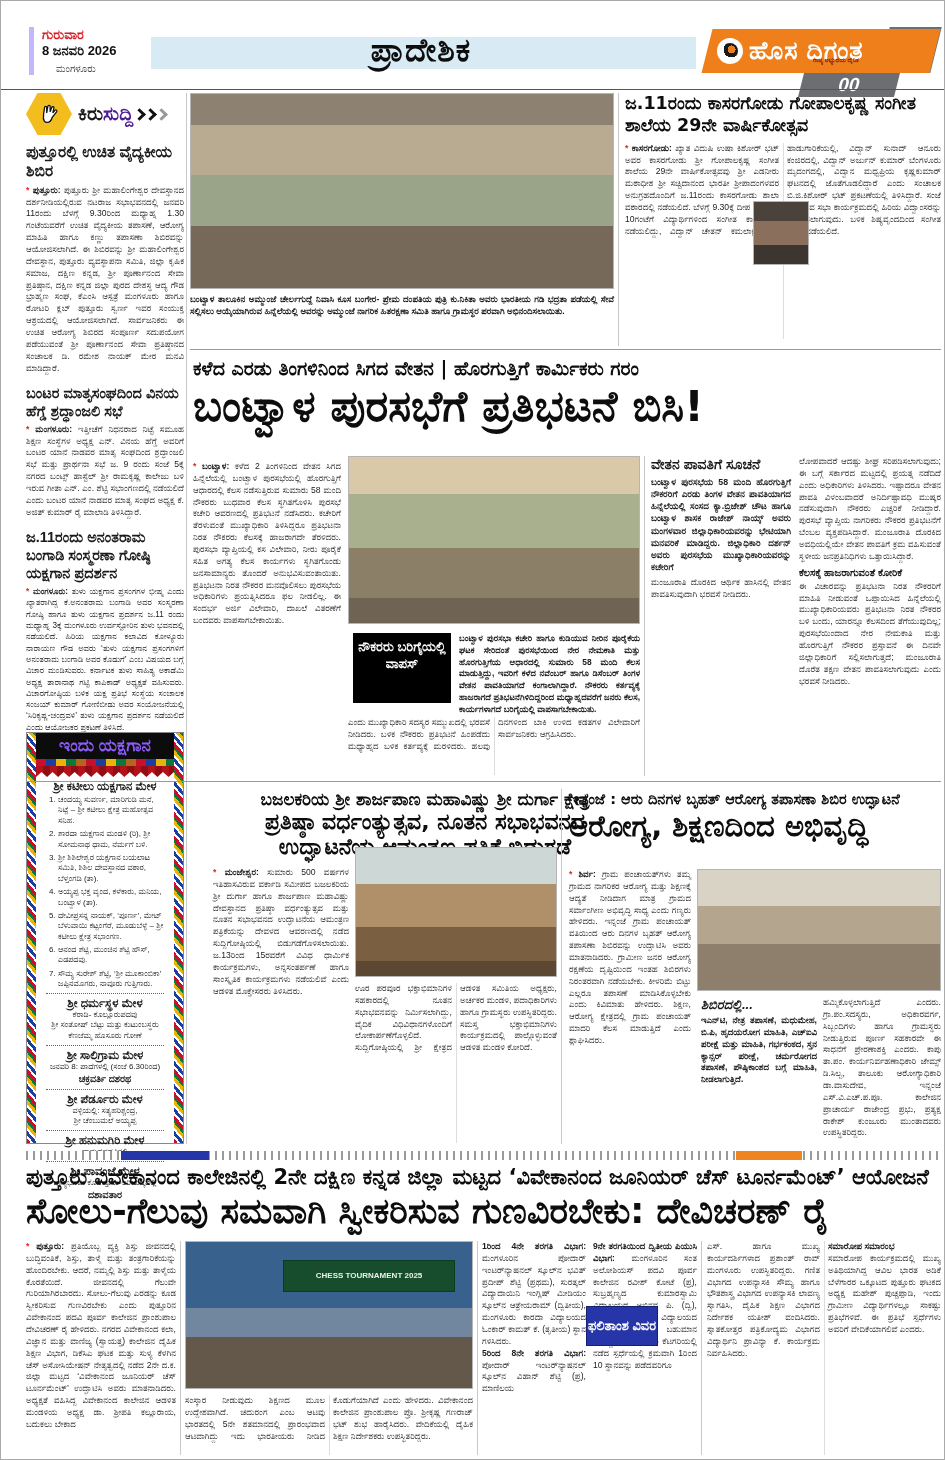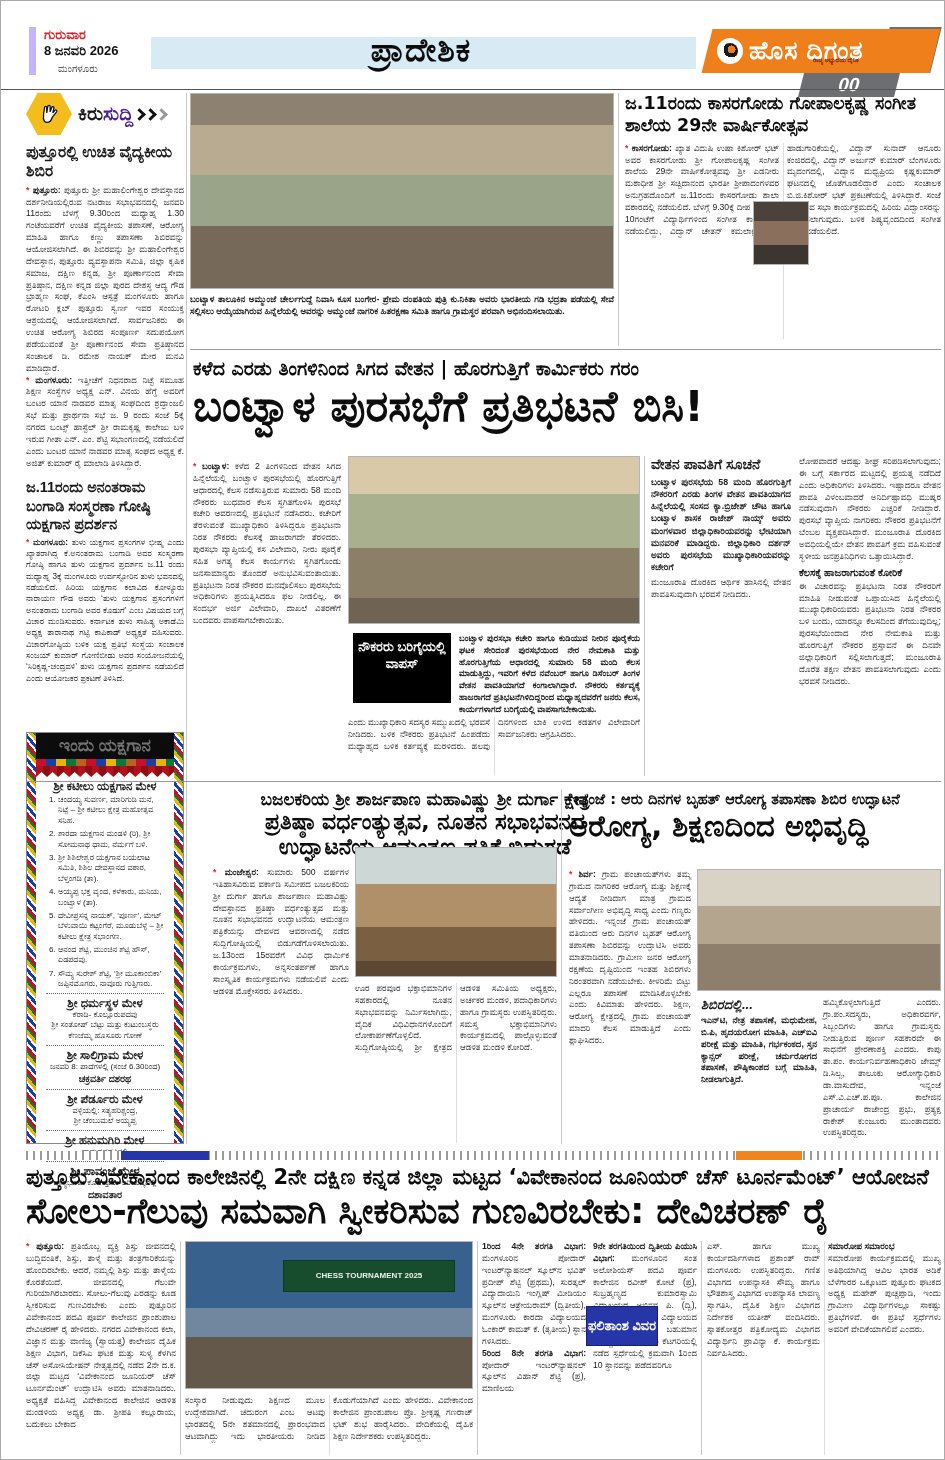--- a/index.html
+++ b/index.html
@@ -10,21 +10,21 @@
   .abs { position:absolute; }
   .rule-h { position:absolute; background:#9a9a9a; height:1px; }
   .rule-v { position:absolute; background:#c9c9c9; width:1px; }
   .body-txt { font-size:8.6px; line-height:1.38; text-align:justify; color:#1c1c1c; }
   .cols2 { column-count:2; column-gap:8px; column-rule:1px solid #ddd; }
   .dl { font-weight:bold; }
   .dl::before { content:"* "; color:#e02424; font-weight:bold; }
   .photo { border:1px solid #b5b5b5; }
   .headline { font-weight:bold; color:#0d0d0d; font-family:"DejaVu Sans","Liberation Sans",sans-serif; }
   
-  #dateblock { left:28px; top:26px; width:130px; border-left:7px solid #c4b5fd; padding-left:8px; }
+  #dateblock { left:28px; top:26px; width:130px; border-left:5px solid #c4b5fd; padding-left:8px; }
   #day { color:#d91f26; font-weight:bold; font-size:13px; }
   #date { font-weight:bold; font-size:13px; color:#111; }
   #city { font-size:10px; color:#333; margin-top:4px; padding-left:14px;}
   #band { left:150px; top:36px; width:545px; height:32px; background:#d8eaf4; }
   #section-title { left:260px; top:30px; width:320px; text-align:center; font-size:32px; font-weight:bold; letter-spacing:1px; }
   #mast-shadow1 { left:883px; top:26px; width:52px; height:46px; background:#6d6e71; transform:skewX(-14deg); }
   #mast-orange { left:706px; top:28px; width:228px; height:44px; background:#ef7f1a; transform:skewX(-14deg);
                  display:flex; align-items:center; padding-left:10px; }
   #mast-name { color:#fff; font-weight:bold; font-size:25px; transform:skewX(14deg); letter-spacing:1px; white-space:nowrap;}
   #mast-logo { width:26px; height:26px; background:#fff; border-radius:50%; margin-right:6px; transform:skewX(14deg);
@@ -42,21 +42,21 @@
           transform:rotate(45deg); margin-left:2px; }
   .chev.gray { border-color:#999; }
   #kiru-title { font-size:19px; font-weight:bold; margin-left:6px; }
   #kiru-title .red { color:#4c1d95; }
   .kiru-head { font-size:15.5px; font-weight:bold; line-height:1.25; margin:7px 0 4px; }
   .kiru-head2 { font-size:14.5px; font-weight:bold; line-height:1.25; margin:9px 0 4px; }
   
   #yaksha { left:25px; top:731px; width:158px; height:412px; border:1px solid #888; background:#fff; }
   .stripe { position:absolute; top:0; bottom:0; width:9px;
      background:repeating-linear-gradient(50deg,#c8102e 0 3px,#fff 3px 5px,#1a3fa0 5px 8px,#fff 8px 10px,#eab308 10px 13px,#0a7a3c 13px 15px); }
-  #yk-head { background:#0c0c0c; color:#737373; text-align:center; font-size:17px; font-weight:bold; padding:3px 0; }
+  #yk-head { background:#0c0c0c; color:#8b5cf6; text-align:center; font-size:17px; font-weight:bold; padding:3px 0; }
   #yk-strip { height:7px; background:repeating-linear-gradient(90deg,#c8102e 0 10px,#1a3fa0 10px 20px,#eab308 20px 30px,#0a7a3c 30px 40px,#b5651d 40px 50px); }
   #yk-fringe { height:11px; background:repeating-linear-gradient(90deg,#b3121b 0 7px,#8f0e15 7px 14px); 
      clip-path:polygon(0 0,100% 0,100% 55%,96% 100%,92% 55%,88% 100%,84% 55%,80% 100%,76% 55%,72% 100%,68% 55%,64% 100%,60% 55%,56% 100%,52% 55%,48% 100%,44% 55%,40% 100%,36% 55%,32% 100%,28% 55%,24% 100%,20% 55%,16% 100%,12% 55%,8% 100%,4% 55%,0 100%); }
   .yk-mela { font-size:11.5px; font-weight:bold; text-align:center; margin-top:3px; }
   .yk-line { font-size:8px; text-align:center; line-height:1.35; }
   .yk-line.bold { font-weight:bold; font-size:9.5px;text-align:center; }
   .yk-dots { border-top:1px dotted #666; margin:3px 10px; }
   #yk-list { font-size:8px; line-height:1.3; margin:2px 10px 0 22px; text-align:left; }
   #yk-list li { margin-bottom:3px; }
   
@@ -113,20 +113,21 @@
             <path d="M7 13c0-3 .8-5 .9-7 .1-1.5 2-1.5 2 0v5l1-6c.2-1.5 2.2-1.3 2.2.2L13 10l1.5-4c.5-1.4 2.3-.8 2 .6L15.5 11l2-2.4c.9-1.1 2.3.2 1.5 1.4L15 15c-1 3.8-2.8 4.8-4.8 4.8S6.2 18 7 13z" fill="#fff" stroke="#111" stroke-width="1.2"></path>
           </svg>
       </div>
       <span id="kiru-title"><span>ಕಿರು</span><span class="red">ಸುದ್ದಿ</span></span>
       <span class="chev"></span>
       <span class="chev"></span>
       <span class="chev gray"></span>
     </div>
     <div class="kiru-head">ಪುತ್ತೂರಲ್ಲಿ ಉಚಿತ ವೈದ್ಯಕೀಯ ಶಿಬಿರ</div>
     <div class="body-txt"><span class="dl">ಪುತ್ತೂರು:</span> <span>ಪುತ್ತೂರು ಶ್ರೀ ಮಹಾಲಿಂಗೇಶ್ವರ ದೇವಸ್ಥಾನದ ದರ್ಶನೀಡಿಯಲ್ಲಿರುವ ನಟರಾಜ ಸಭಾಭವನದಲ್ಲಿ ಜನವರಿ 11ರಂದು ಬೆಳಗ್ಗೆ 9.30ರಿಂದ ಮಧ್ಯಾಹ್ನ 1.30 ಗಂಟೆಯವರೆಗೆ ಉಚಿತ ವೈದ್ಯಕೀಯ ತಪಾಸಣೆ, ಆರೋಗ್ಯ ಮಾಹಿತಿ ಹಾಗೂ ಕಣ್ಣು ತಪಾಸಣಾ ಶಿಬಿರವನ್ನು ಆಯೋಜಿಸಲಾಗಿದೆ. ಈ ಶಿಬಿರವನ್ನು ಶ್ರೀ ಮಹಾಲಿಂಗೇಶ್ವರ ದೇವಸ್ಥಾನ, ಪುತ್ತೂರು ವ್ಯವಸ್ಥಾಪನಾ ಸಮಿತಿ, ಜಿಲ್ಲಾ ಕೃಷಿಕ ಸಮಾಜ, ದಕ್ಷಿಣ ಕನ್ನಡ, ಶ್ರೀ ಪೂರ್ಣಾನಂದ ಸೇವಾ ಪ್ರತಿಷ್ಠಾನ, ದಕ್ಷಿಣ ಕನ್ನಡ ಜಿಲ್ಲಾ ಪುರದ ದೇಶಸ್ಥ ಆದ್ಯ ಗೌಡ ಬ್ರಾಹ್ಮಣ ಸಂಘ, ಕೆಎಂಸಿ ಆಸ್ಪತ್ರೆ ಮಂಗಳೂರು ಹಾಗೂ ರೋಟರಿ ಕ್ಲಬ್ ಪುತ್ತೂರು ಸ್ವರ್ಣ ಇವರ ಸಂಯುಕ್ತ ಆಶ್ರಯದಲ್ಲಿ ಆಯೋಜಿಸಲಾಗಿದೆ. ಸಾರ್ವಜನಿಕರು ಈ ಉಚಿತ ಆರೋಗ್ಯ ಶಿಬಿರದ ಸಂಪೂರ್ಣ ಸದುಪಯೋಗ ಪಡೆಯುವಂತೆ ಶ್ರೀ ಪೂರ್ಣಾನಂದ ಸೇವಾ ಪ್ರತಿಷ್ಠಾನದ ಸಂಚಾಲಕ ಡಿ. ರಮೇಶ ನಾಯಕ್ ಮೇರ ಮನವಿ ಮಾಡಿದ್ದಾರೆ.</span></div>
+    <div class="kiru-head2">ಬಂಟರ ಮಾತೃಸಂಘದಿಂದ ವಿನಯ ಹೆಗ್ಡೆ ಶ್ರದ್ಧಾಂಜಲಿ ಸಭೆ</div>
     <div class="body-txt"><span class="dl">ಮಂಗಳೂರು:</span> <span>ಇತ್ತೀಚೆಗೆ ನಿಧನರಾದ ನಿಟ್ಟೆ ಸಮೂಹ ಶಿಕ್ಷಣ ಸಂಸ್ಥೆಗಳ ಅಧ್ಯಕ್ಷ ಎನ್. ವಿನಯ ಹೆಗ್ಡೆ ಅವರಿಗೆ ಬಂಟರ ಯಾನೆ ನಾಡವರ ಮಾತೃ ಸಂಘದಿಂದ ಶ್ರದ್ಧಾಂಜಲಿ ಸಭೆ ಮತ್ತು ಪ್ರಾರ್ಥನಾ ಸಭೆ ಜ. 9 ರಂದು ಸಂಜೆ 5ಕ್ಕೆ ನಗರದ ಬಂಟ್ಸ್ ಹಾಸ್ಟೆಲ್ ಶ್ರೀ ರಾಮಕೃಷ್ಣ ಕಾಲೇಜು ಬಳಿ ಇರುವ ಗೀತಾ ಎನ್. ಎಂ. ಶೆಟ್ಟಿ ಸಭಾಂಗಣದಲ್ಲಿ ನಡೆಯಲಿದೆ ಎಂದು ಬಂಟರ ಯಾನೆ ನಾಡವರ ಮಾತೃ ಸಂಘದ ಅಧ್ಯಕ್ಷ ಕೆ. ಅಜಿತ್ ಕುಮಾರ್ ರೈ ಮಾಲಾಡಿ ತಿಳಿಸಿದ್ದಾರೆ.</span></div>
     <div class="kiru-head2">ಜ.11ರಂದು ಅನಂತರಾಮ ಬಂಗಾಡಿ ಸಂಸ್ಮರಣಾ ಗೋಷ್ಠಿ ಯಕ್ಷಗಾನ ಪ್ರದರ್ಶನ</div>
     <div class="body-txt" style="font-size:8.2px;"><span class="dl">ಮಂಗಳೂರು:</span> <span>ತುಳು ಯಕ್ಷಗಾನ ಪ್ರಸಂಗಗಳ ಭೀಷ್ಮ ಎಂದು ಖ್ಯಾತರಾಗಿದ್ದ ಕೆ.ಅನಂತರಾಮ ಬಂಗಾಡಿ ಅವರ ಸಂಸ್ಮರಣಾ ಗೋಷ್ಠಿ ಹಾಗೂ ತುಳು ಯಕ್ಷಗಾನ ಪ್ರದರ್ಶನ ಜ.11 ರಂದು ಮಧ್ಯಾಹ್ನ 3ಕ್ಕೆ ಮಂಗಳೂರು ಉರ್ವಸ್ಟೋರಿನ ತುಳು ಭವನದಲ್ಲಿ ನಡೆಯಲಿದೆ. ಹಿರಿಯ ಯಕ್ಷಗಾನ ಕಲಾವಿದ ಕೋಳ್ಯೂರು ನಾರಾಯಣ ಗೌಡ ಅವರು ‘ತುಳು ಯಕ್ಷಗಾನ ಪ್ರಸಂಗಗಳಿಗೆ ಅನಂತರಾಮ ಬಂಗಾಡಿ ಅವರ ಕೊಡುಗೆ’ ಎಂಬ ವಿಷಯದ ಬಗ್ಗೆ ವಿಚಾರ ಮಂಡಿಸುವರು. ಕರ್ನಾಟಕ ತುಳು ಸಾಹಿತ್ಯ ಅಕಾಡೆಮಿ ಅಧ್ಯಕ್ಷ ತಾರಾನಾಥ ಗಟ್ಟಿ ಕಾಪಿಕಾಡ್ ಅಧ್ಯಕ್ಷತೆ ವಹಿಸುವರು. ವಿಚಾರಗೋಷ್ಠಿಯ ಬಳಿಕ ಯಕ್ಷ ಪ್ರತಿಭೆ ಸಂಸ್ಥೆಯ ಸಂಚಾಲಕ ಸಂಜಯ್ ಕುಮಾರ್ ಗೋಣಿಬೀಡು ಅವರ ಸಂಯೋಜನೆಯಲ್ಲಿ ‘ಸಿರಿಕೃಷ್ಣ-ಚಂದ್ರವಳಿ’ ತುಳು ಯಕ್ಷಗಾನ ಪ್ರದರ್ಶನ ನಡೆಯಲಿದೆ ಎಂದು ಆಯೋಜಕರ ಪ್ರಕಟಣೆ ತಿಳಿಸಿದೆ.</span></div>
   </div>
   <div class="rule-v" style="left:185px;top:92px;height:1051px;"></div>
 
   <div class="abs" id="yaksha">
     <div class="stripe" style="left:0;"></div>
     <div class="stripe" style="right:0;"></div>
     <div style="margin:0 9px;">

